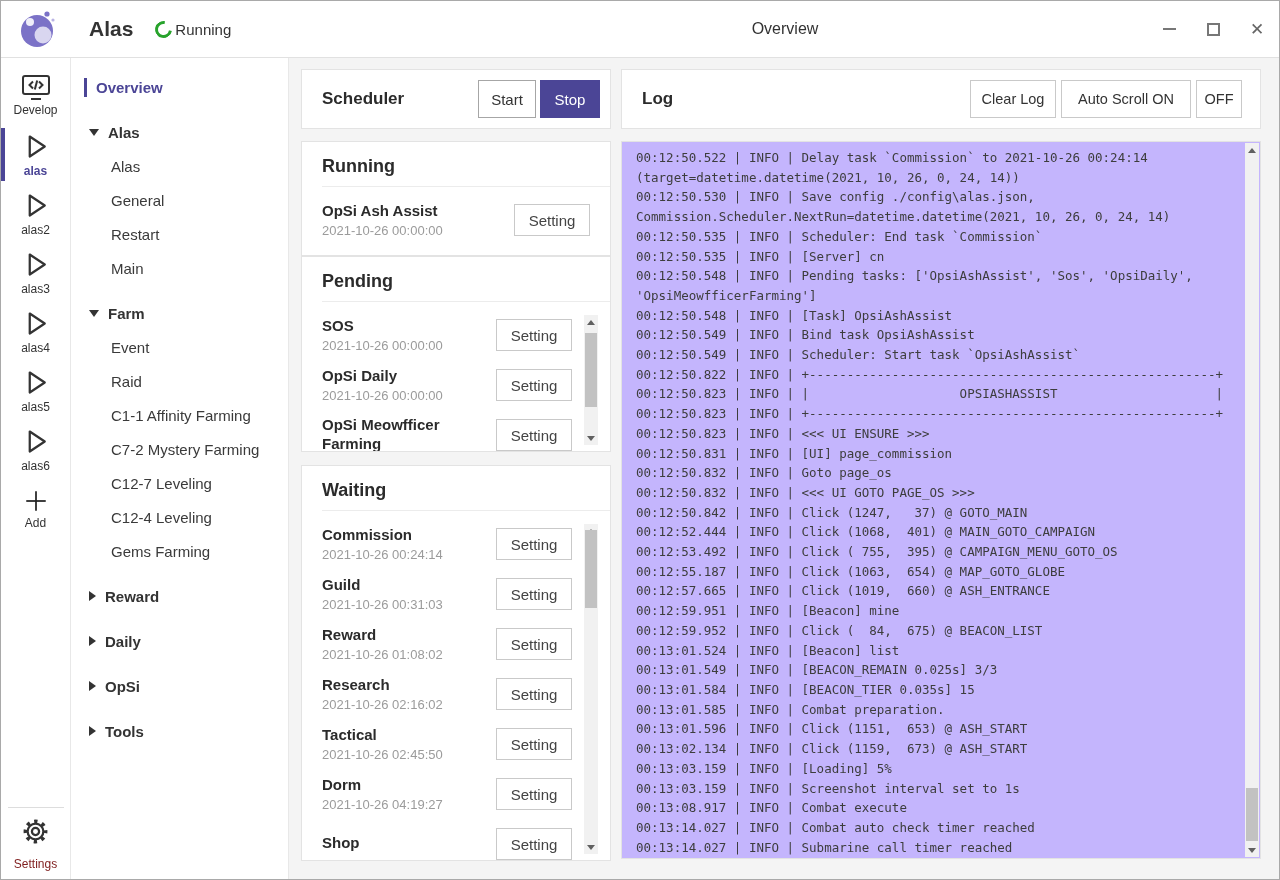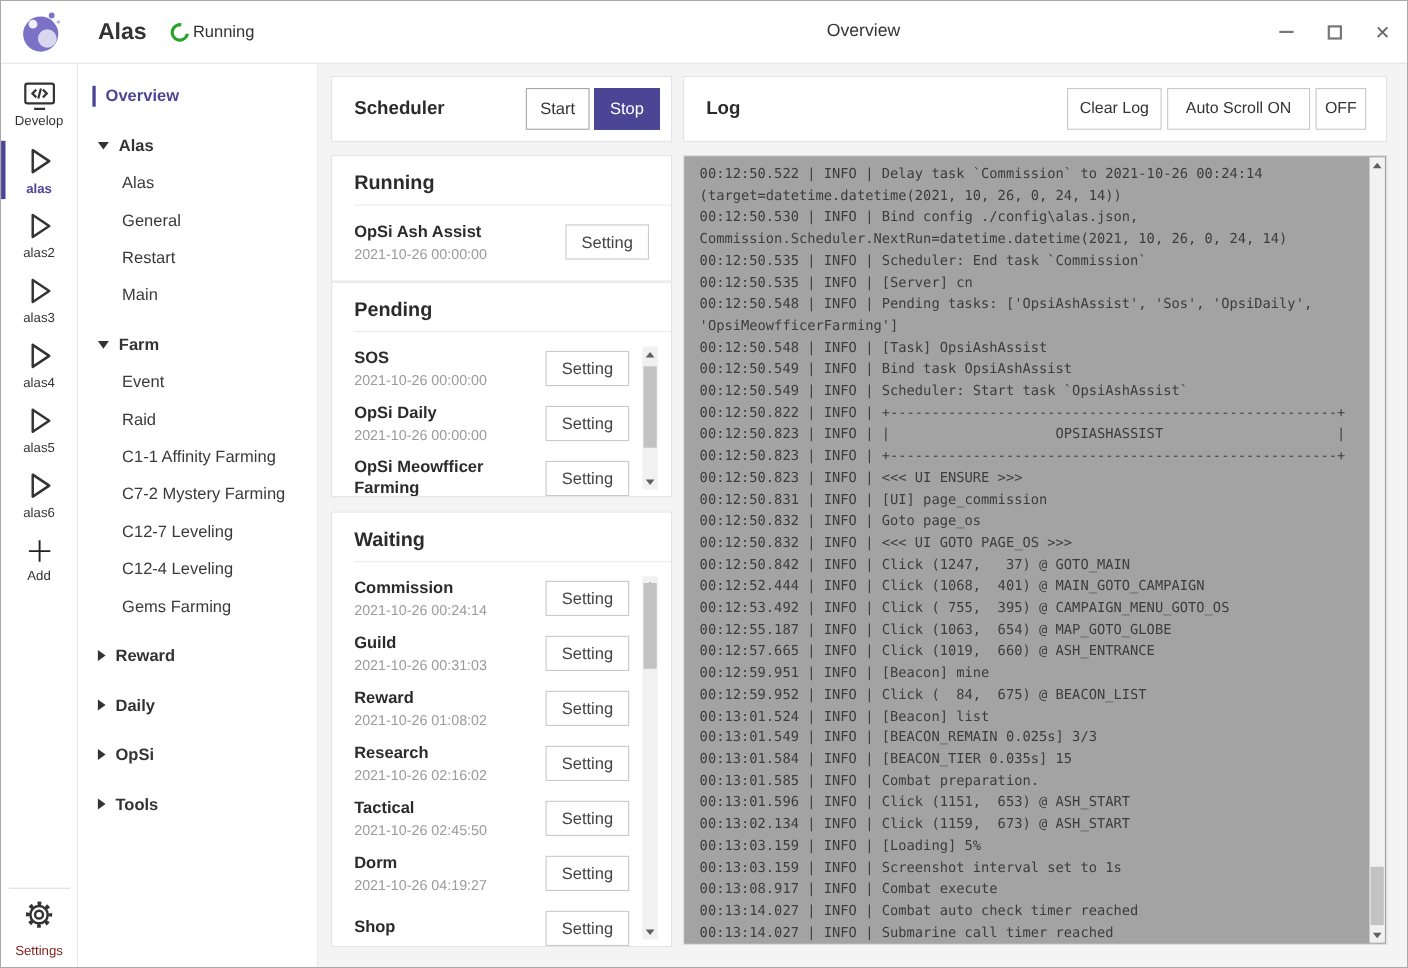--- a/index.html
+++ b/index.html
@@ -96,21 +96,21 @@
   .tri-up{width:0;height:0;border-left:4px solid transparent;border-right:4px solid transparent;border-bottom:5px solid #606060;}
   .tri-down{width:0;height:0;border-left:4px solid transparent;border-right:4px solid transparent;border-top:5px solid #606060;}
   .sb-thumb{position:absolute;left:1px;width:12px;background:#c2c2c2;}
 
   .task-panel .scrollbar{right:12px;top:58px;bottom:6px;}
   #pending-thumb{top:18px;height:74px;}
   #waiting-thumb{top:6px;height:78px;}
 
   
   .log-head{height:60px;}
-  .log-box{position:relative;margin-top:12px;height:718px;background:#a3a3a3;border:1px solid var(--border);overflow:hidden;}
+  .log-box{position:relative;margin-top:12px;height:718px;background:#c4b5fd;border:1px solid var(--border);overflow:hidden;}
   .log-lines{padding:6px 24px 6px 14px;}
   .log-line{font-family:"DejaVu Sans Mono","Liberation Mono",monospace;font-size:12.5px;line-height:19.7px;color:#3d3d3d;white-space:pre;overflow:hidden;}
   .log-box .scrollbar{top:1px;bottom:1px;right:1px;}
   #log-thumb{bottom:16px;height:53px;}
 </style>
 </head>
 <body>
 
 <div class="window">
 
@@ -424,21 +424,21 @@
           <button class="btn light btn-off">OFF</button>
         </div>
 
         <div class="log-box">
           <div class="log-lines">
 
               <div class="log-line">00:12:50.522 | INFO | Delay task `Commission` to 2021-10-26 00:24:14</div>
 
               <div class="log-line">(target=datetime.datetime(2021, 10, 26, 0, 24, 14))</div>
 
-              <div class="log-line">00:12:50.530 | INFO | Bind config ./config\alas.json,</div>
+              <div class="log-line">00:12:50.530 | INFO | Save config ./config\alas.json,</div>
 
               <div class="log-line">Commission.Scheduler.NextRun=datetime.datetime(2021, 10, 26, 0, 24, 14)</div>
 
               <div class="log-line">00:12:50.535 | INFO | Scheduler: End task `Commission`</div>
 
               <div class="log-line">00:12:50.535 | INFO | [Server] cn</div>
 
               <div class="log-line">00:12:50.548 | INFO | Pending tasks: ['OpsiAshAssist', 'Sos', 'OpsiDaily',</div>
 
               <div class="log-line">'OpsiMeowfficerFarming']</div>

